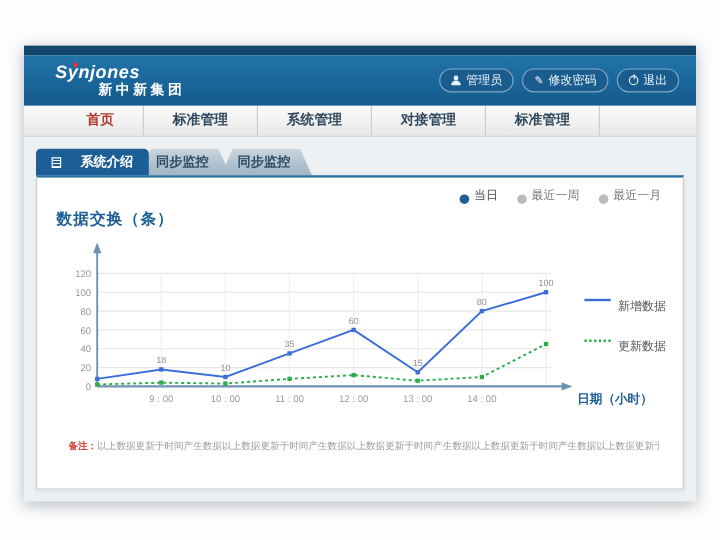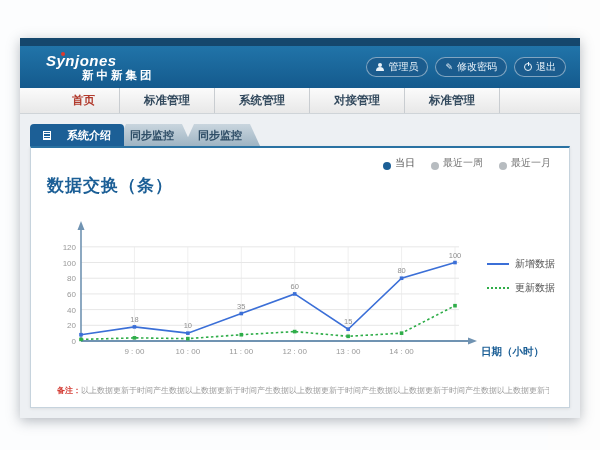--- a/index.html
+++ b/index.html
@@ -50,28 +50,28 @@
   
   .panel { position:relative; width:540px; height:262px; background:#fff;
     border:1px solid #c6d3dd; border-top:2px solid #2a72a2; box-shadow:0 1px 3px rgba(0,0,0,.08); }
   .range-options { position:absolute; top:8px; right:18px; display:flex; gap:16px; }
   .range-opt { display:flex; align-items:flex-end; gap:4px; cursor:pointer; }
   .radio-dot { width:8px; height:8px; border-radius:50%; background:#b7bcc0; }
   .radio-dot.sel { background:#1c5f96; }
   .range-opt span.lbl { font-size:10px; color:#777; }
   .range-opt.sel span.lbl { color:#4a4a4a; }
 
-  .ylabel { margin:26px 0 16px 16px; font-size:17px; font-weight:bold; color:#1c5f96; letter-spacing:1px; }
+  .ylabel { margin:26px 0 2px 16px; font-size:13px; font-weight:bold; color:#1c5f96; letter-spacing:1px; }
   .chart-row { position:relative; margin-left:4px; height:150px; }
   .legend { position:absolute; left:452px; top:44px; display:flex; flex-direction:column; gap:10px; }
   .legend-item { display:flex; align-items:center; gap:6px; cursor:pointer; }
   .sample { width:22px; height:0; }
   .sample.solid { border-top:2px solid #3b6fd7; }
   .sample.dotted { border-top:2px dotted #2fad49; }
-  .legend-item span.txt { font-size:10px; color:#555; }
+  .legend-item span.txt { font-size:10px; color:#555;margin-top:10px; }
 
   .note { margin:22px 0 0 26px; width:492px; font-size:8px; color:#9a9a9a; white-space:nowrap; overflow:hidden; }
   .note-label { color:#d43c34; font-weight:bold; }
 </style>
 </head>
 <body>
 
 <div class="canvas">
   <div class="window">
     <div class="topstrip"></div>

